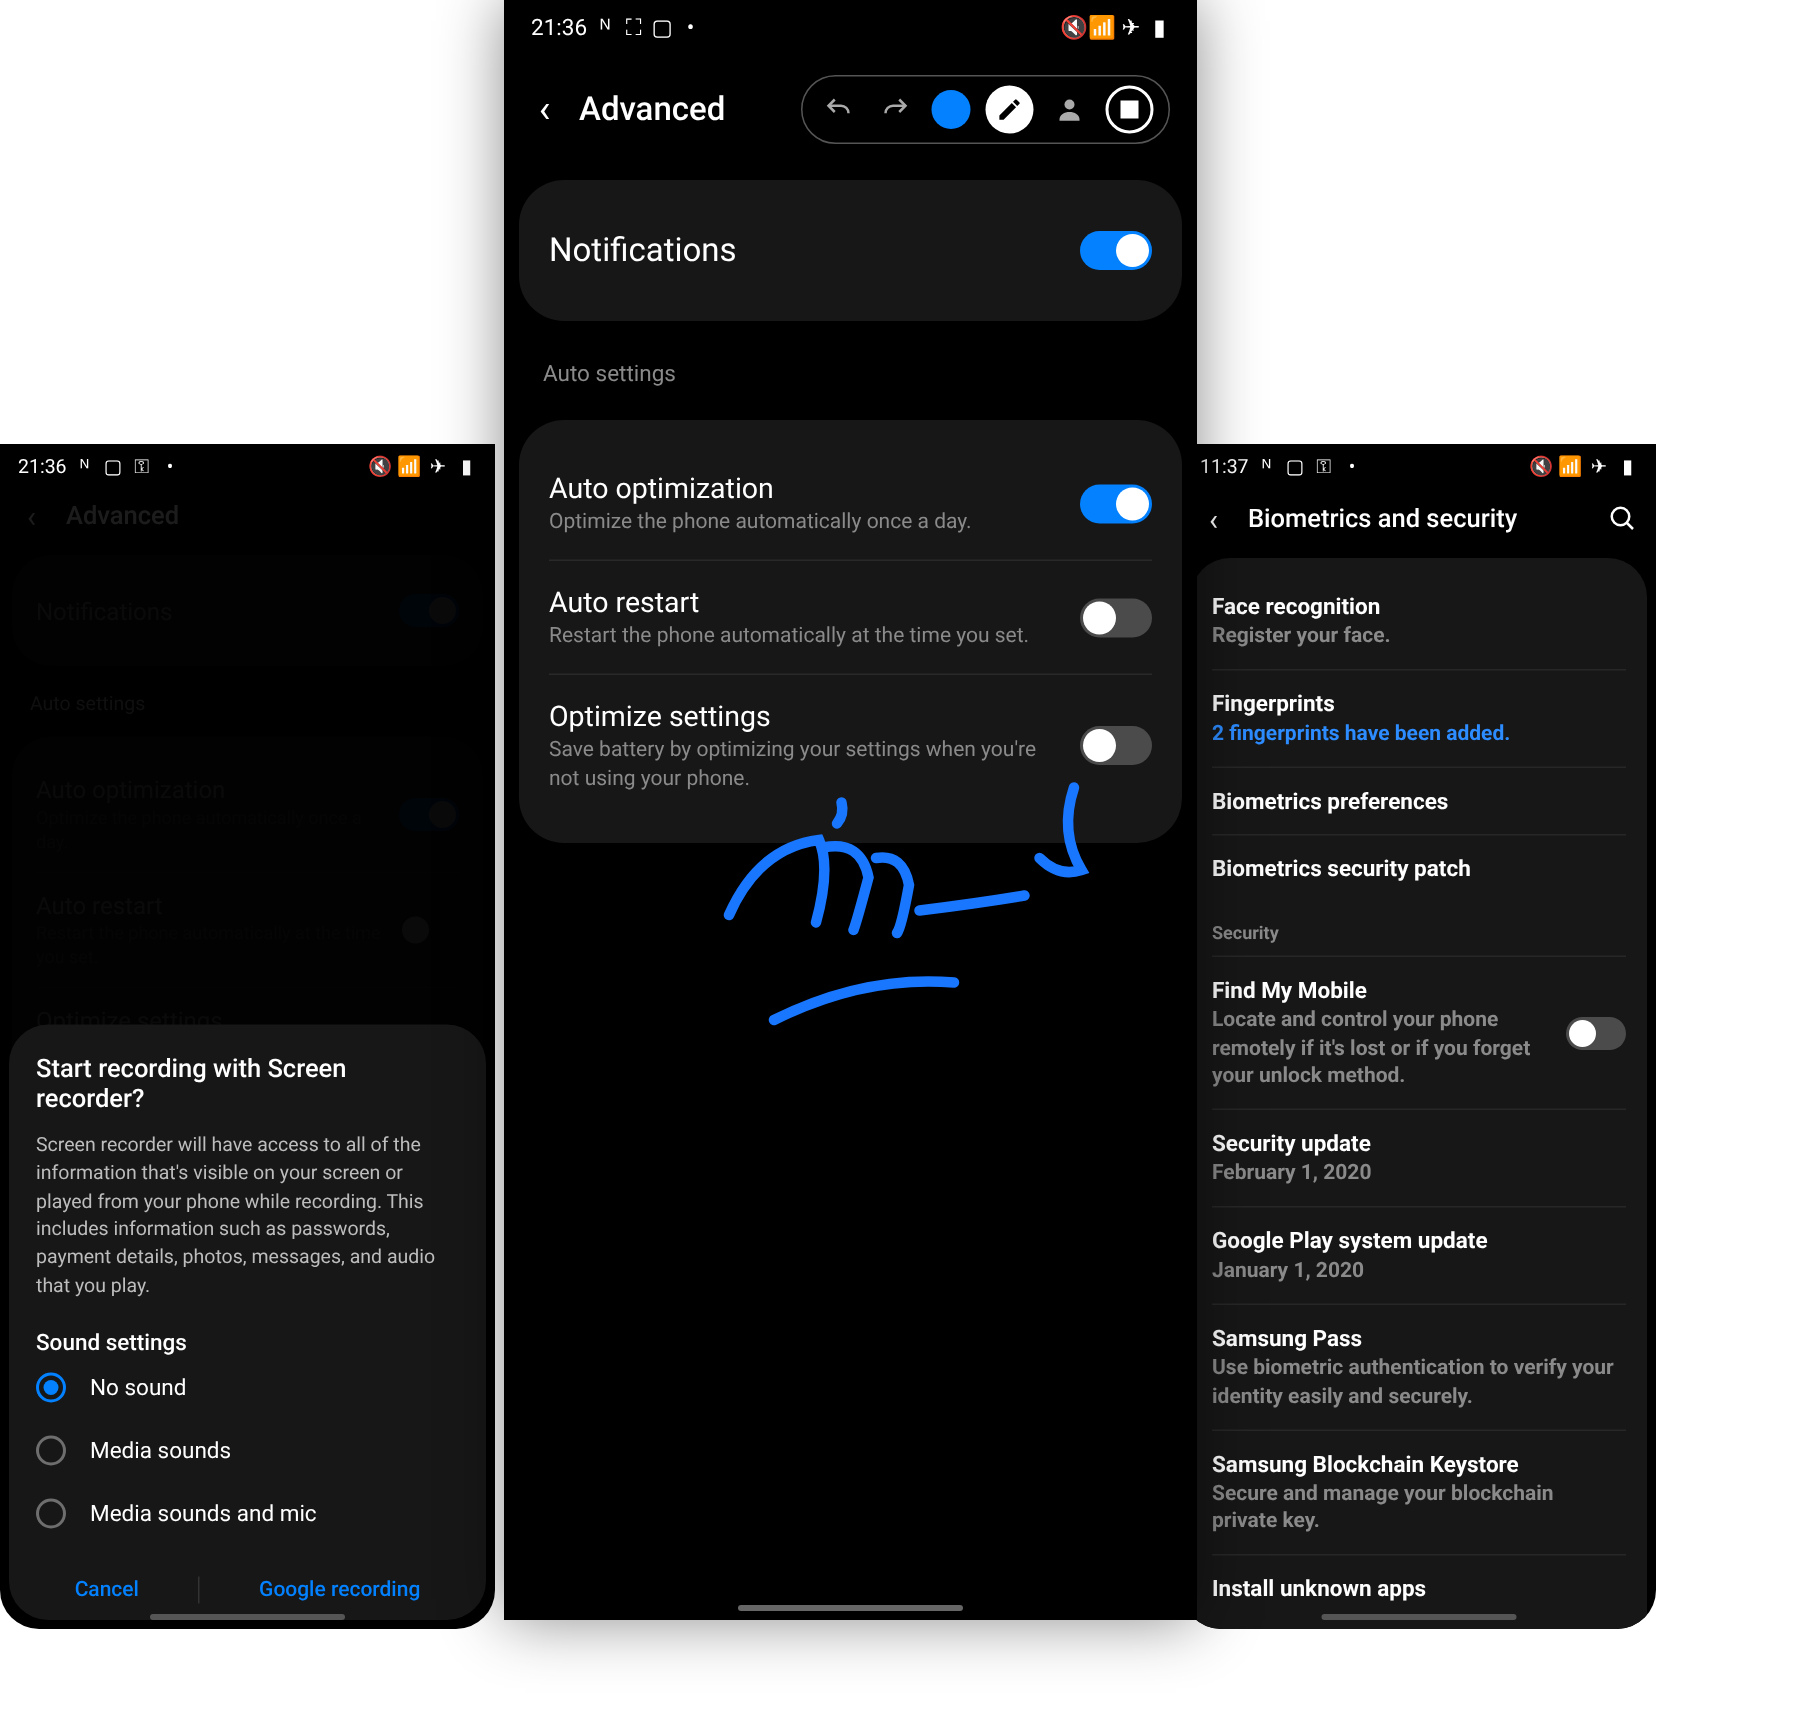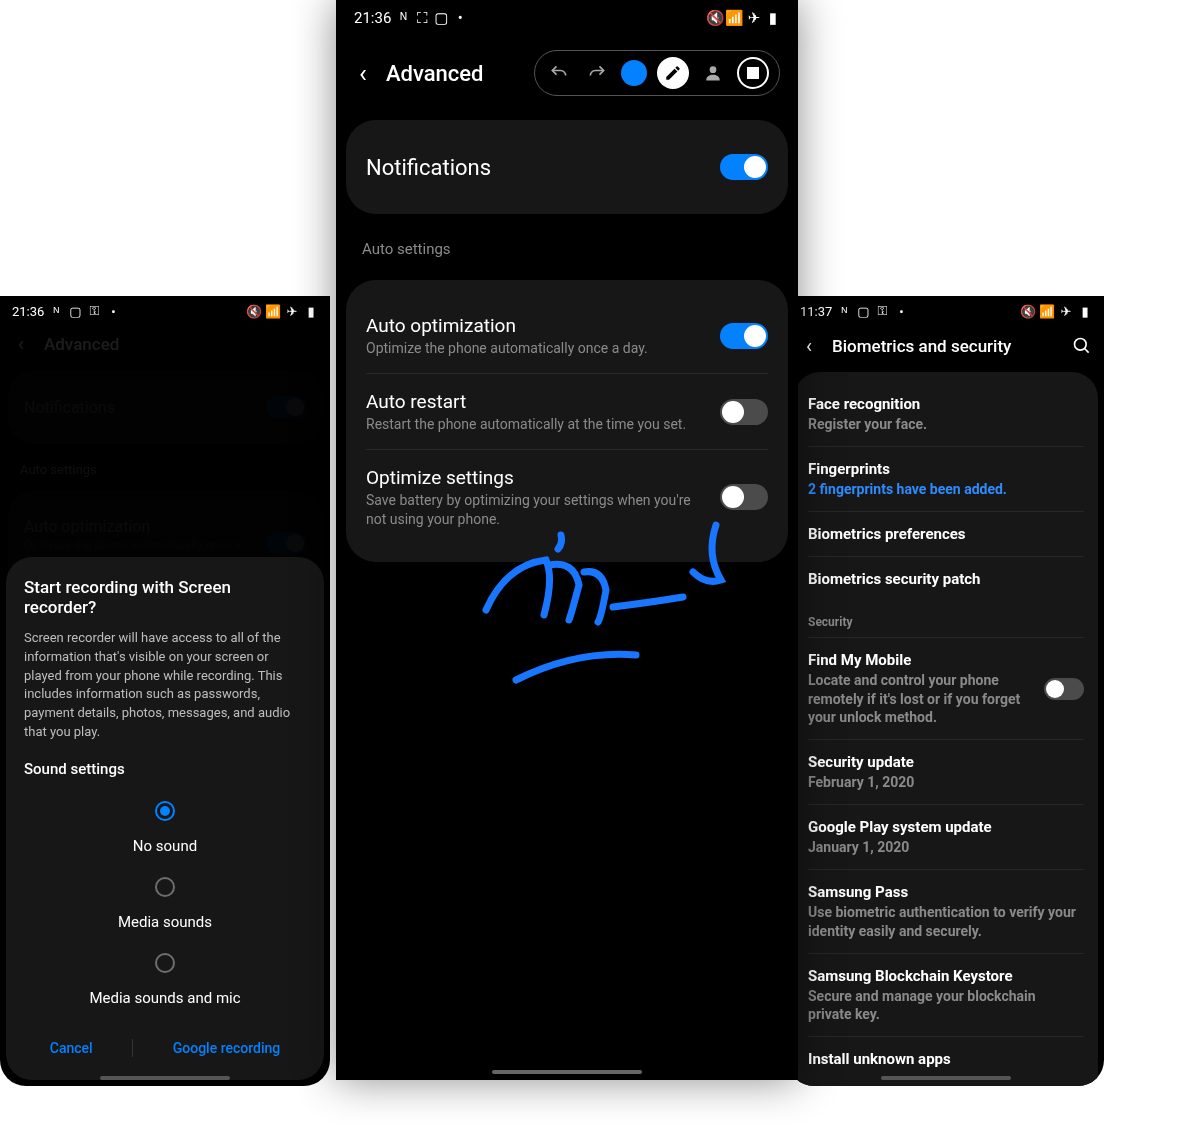--- a/index.html
+++ b/index.html
@@ -72,26 +72,26 @@
   .toggle.off { background:#4b4b4b; }
   .toggle.off::after { left:2px; }
 
   .phone-left .card, .phone-left .section-label, .phone-left .header, .phone-left .row { filter: brightness(.35); }
 
   .sheet {
     position: absolute;
     left: 6px; right: 6px; bottom: 6px;
     background: #171717;
     border-radius: 26px;
-    padding: 20px 18px 16px;
+    padding: 20px 18px 4px;
   }
   .sheet-title { font-size: 17px; font-weight: 500; color: #fff; margin-bottom: 12px; }
   .sheet-body { font-size: 13px; color: #bdbdbd; line-height: 1.45; margin-bottom: 18px; }
-  .sheet-sub { font-size: 15px; font-weight: 500; color: #fff; margin-bottom: 12px; }
-  .radio-row { display:flex; align-items:center; gap: 16px; padding: 11px 0; flex-direction: column; }
+  .sheet-sub { font-size: 15px; font-weight: 500; color: #fff; }
+  .radio-row { display:flex; align-items:center; gap: 16px; padding: 11px 0; }
   .radio { width:20px; height:20px; border:2px solid #6e6e6e; border-radius:50%; display:flex; align-items:center; justify-content:center; flex-shrink:0; }
   .radio.checked { border-color:#0381fe; }
   .radio.checked::after { content:''; width:10px; height:10px; background:#0381fe; border-radius:50%; }
   .radio-label { font-size: 15px; color: #fff; }
   .sheet-actions { display:flex; justify-content:space-around; margin-top: 14px; align-items:center; }
   .sheet-btn { color:#0381fe; font-size:14px; font-weight:500; padding:8px 12px; }
   .sheet-sep { width:1px; height:18px; background:#333; }
 
   
   .phone-center .status-bar { font-size: 15px; height: 36px; padding: 6px 18px; }

